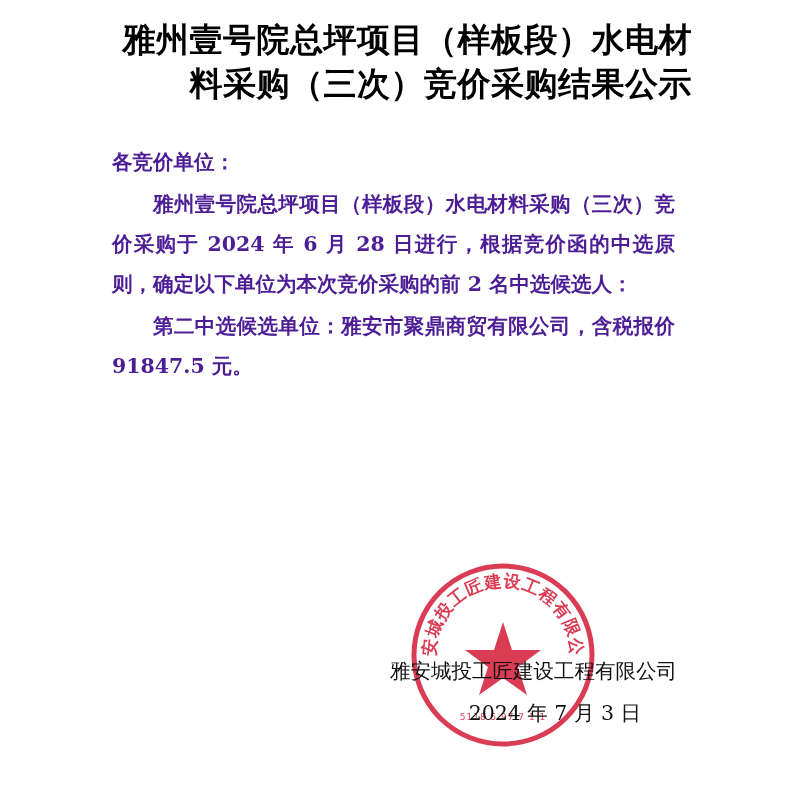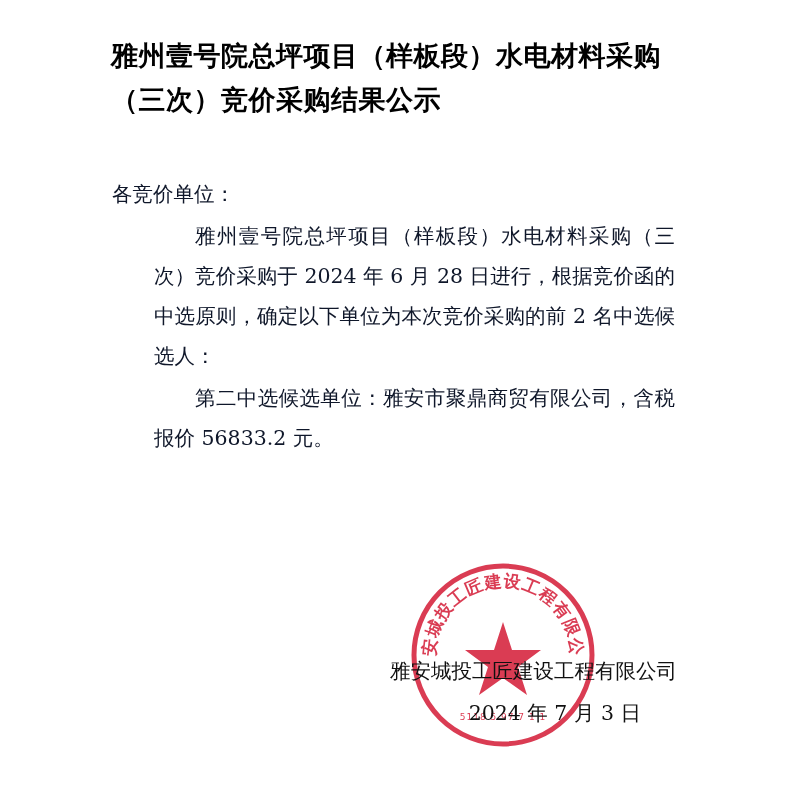--- a/index.html
+++ b/index.html
@@ -17,44 +17,44 @@
   }
   .page {
     position: absolute;
     left: 0; top: 0;
     width: 787px;
     height: 789px;
     box-sizing: border-box;
     padding: 0;
   }
   .doc-title {
-    margin: 16px;
+    margin: 0;
     padding: 18px 95px 0 95px;
-    text-align: left;
+    text-align: right;
     font-family: "DejaVu Serif", "Liberation Serif", serif;
     font-weight: bold;
-    font-size: 27px;
+    font-size: 33px;
     line-height: 44px;
     letter-spacing: 0.5px;
     color: #000000;
   }
   .body-block {
     padding: 36px 112px 0 112px;
     font-size: 20.5px;
     line-height: 40px;
-    color: #0f172a;
+    color: #4c1d95;
     text-align: justify;
+    font-weight: bold;
   }
   .para {
     margin: 0 0 2px 0;
     text-indent: 0;
   }
   .para.indent {
     text-indent: 41px;
-    margin-left: 42px;
   }
   .sign-block {
     position: absolute;
     right: 110px;
     top: 650px;
     width: 360px;
     text-align: right;
     font-size: 20.5px;
     line-height: 42px;
     color: #101010;
@@ -98,21 +98,21 @@
 </head>
 <body>
 
 <div class="page">
 
   <h1 class="doc-title">雅州壹号院总坪项目（样板段）水电材料采购（三次）竞价采购结果公示</h1>
 
   <div class="body-block">
     <p class="para">各竞价单位：</p>
     <p class="para indent">雅州壹号院总坪项目（样板段）水电材料采购（三次）竞价采购于 2024 年 6 月 28 日进行，根据竞价函的中选原则，确定以下单位为本次竞价采购的前 2 名中选候选人：</p>
-    <p class="para indent">第二中选候选单位：雅安市聚鼎商贸有限公司，含税报价 56833.2 元。</p>
+    <p class="para indent">第二中选候选单位：雅安市聚鼎商贸有限公司，含税报价 91847.5 元。</p>
   </div>
 
   <div class="seal">
     <svg viewBox="0 0 190 190" xmlns="http://www.w3.org/2000/svg">
       <circle cx="95" cy="95" r="89" fill="none" stroke="#d2122e" stroke-width="5"></circle>
       <path id="sealArc" d="M 95 95 m -68,0 a 68,68 0 1,1 136,0" fill="none" stroke="none"></path>
       <text class="seal-text">
         <textPath href="#sealArc" startOffset="50%" text-anchor="middle">雅安城投工匠建设工程有限公司</textPath>
       </text>
       <polygon points="95,62 104,90 133,90 110,107 119,135 95,118 71,135 80,107 57,90 86,90" fill="#d2122e"></polygon>

